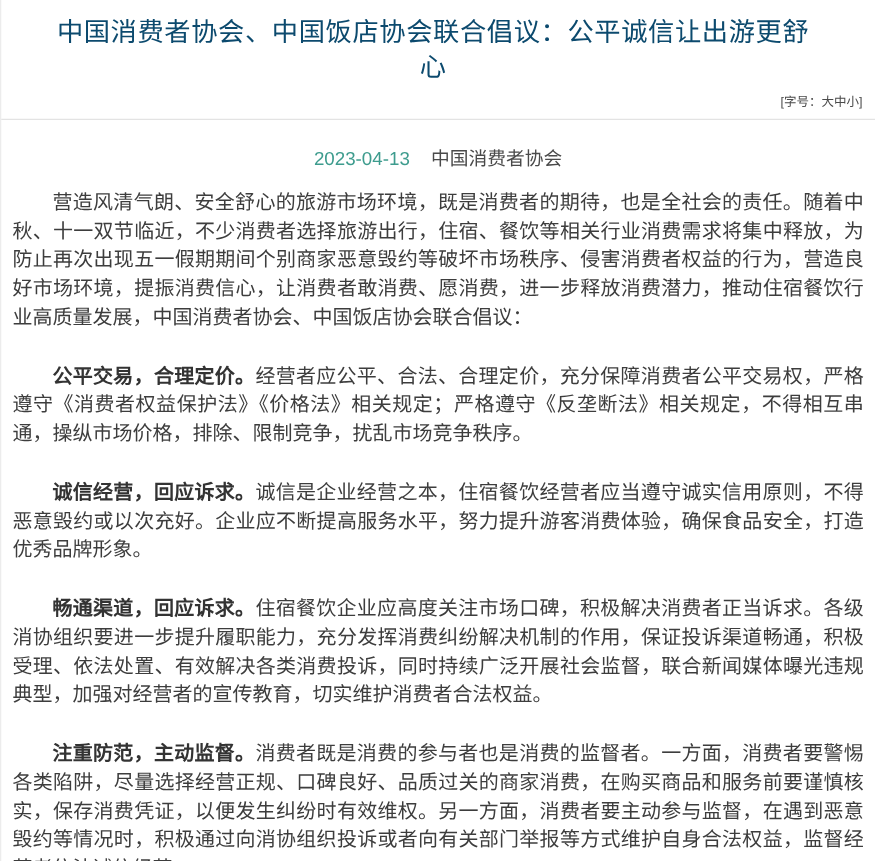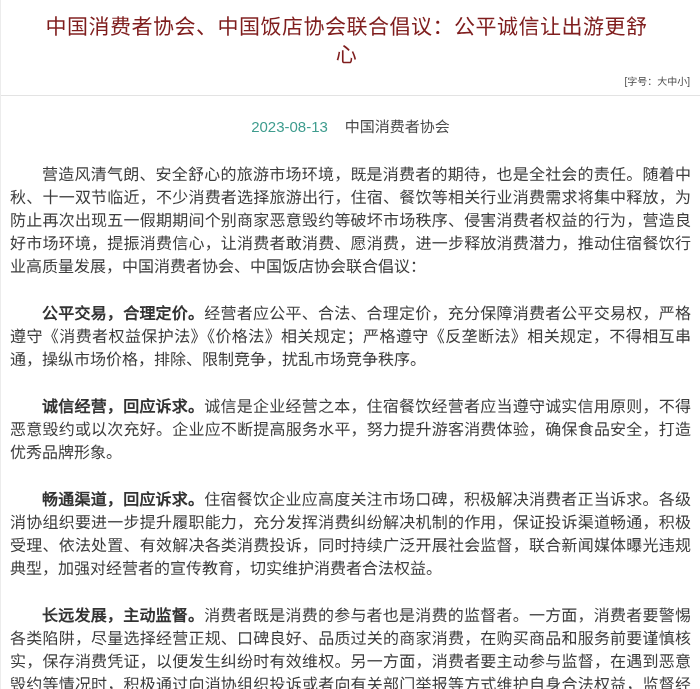--- a/index.html
+++ b/index.html
@@ -14,21 +14,21 @@
     box-sizing: border-box;
     background: #ffffff;
     border-left: 1px solid #ececec;
   }
   .page-title {
     margin: 0;
     padding: 13px 48px 0 40px;
     font-size: 21px;
     font-weight: 400;
     line-height: 28px;
-    color: #7f1d1d;
+    color: #0c4a6e;
     text-align: center;
     letter-spacing: 0.5px;
   }
   .fontsize-bar {
     text-align: right;
     padding: 4px 10px 7px 10px;
     font-size: 10px;
     color: #4a4a4a;
     border-bottom: 1px solid #e3e3e3;
   }
@@ -48,21 +48,21 @@
   .meta-source {
     color: #4a4a4a;
   }
   .article-body {
     padding: 2px 9px 10px 9px;
     font-size: 16px;
     line-height: 23px;
     color: #3d3d3d;
   }
   .article-body p {
-    margin: 12px 0 24px 0;
+    margin: 0 0 24px 0;
     text-indent: 2em;
     text-align: justify;
   }
   .article-body p:last-child {
     margin-bottom: 0;
   }
   .para-lead {
     font-weight: bold;
     color: #333333;
   }
@@ -72,28 +72,28 @@
 
 <div class="page">
 
   <h1 class="page-title">中国消费者协会、中国饭店协会联合倡议：公平诚信让出游更舒心</h1>
 
   <div class="fontsize-bar">
     <span>[字号：</span><span class="size-link">大</span><span class="size-link">中</span><span class="size-link">小</span><span>]</span>
   </div>
 
   <div class="meta-line">
-    <span class="meta-date">2023-08-13</span><span class="meta-source">中国消费者协会</span>
+    <span class="meta-date">2023-04-13</span><span class="meta-source">中国消费者协会</span>
   </div>
 
   <div class="article-body">
     <p><span class="para-lead"></span><span>营造风清气朗、安全舒心的旅游市场环境，既是消费者的期待，也是全社会的责任。随着中秋、十一双节临近，不少消费者选择旅游出行，住宿、餐饮等相关行业消费需求将集中释放，为防止再次出现五一假期期间个别商家恶意毁约等破坏市场秩序、侵害消费者权益的行为，营造良好市场环境，提振消费信心，让消费者敢消费、愿消费，进一步释放消费潜力，推动住宿餐饮行业高质量发展，中国消费者协会、中国饭店协会联合倡议：</span></p>
 
     <p><span class="para-lead">公平交易，合理定价。</span><span>经营者应公平、合法、合理定价，充分保障消费者公平交易权，严格遵守《消费者权益保护法》《价格法》相关规定；严格遵守《反垄断法》相关规定，不得相互串通，操纵市场价格，排除、限制竞争，扰乱市场竞争秩序。</span></p>
 
     <p><span class="para-lead">诚信经营，回应诉求。</span><span>诚信是企业经营之本，住宿餐饮经营者应当遵守诚实信用原则，不得恶意毁约或以次充好。企业应不断提高服务水平，努力提升游客消费体验，确保食品安全，打造优秀品牌形象。</span></p>
 
     <p><span class="para-lead">畅通渠道，回应诉求。</span><span>住宿餐饮企业应高度关注市场口碑，积极解决消费者正当诉求。各级消协组织要进一步提升履职能力，充分发挥消费纠纷解决机制的作用，保证投诉渠道畅通，积极受理、依法处置、有效解决各类消费投诉，同时持续广泛开展社会监督，联合新闻媒体曝光违规典型，加强对经营者的宣传教育，切实维护消费者合法权益。</span></p>
 
-    <p><span class="para-lead">长远发展，主动监督。</span><span>消费者既是消费的参与者也是消费的监督者。一方面，消费者要警惕各类陷阱，尽量选择经营正规、口碑良好、品质过关的商家消费，在购买商品和服务前要谨慎核实，保存消费凭证，以便发生纠纷时有效维权。另一方面，消费者要主动参与监督，在遇到恶意毁约等情况时，积极通过向消协组织投诉或者向有关部门举报等方式维护自身合法权益，监督经营者依法诚信经营。</span></p>
+    <p><span class="para-lead">注重防范，主动监督。</span><span>消费者既是消费的参与者也是消费的监督者。一方面，消费者要警惕各类陷阱，尽量选择经营正规、口碑良好、品质过关的商家消费，在购买商品和服务前要谨慎核实，保存消费凭证，以便发生纠纷时有效维权。另一方面，消费者要主动参与监督，在遇到恶意毁约等情况时，积极通过向消协组织投诉或者向有关部门举报等方式维护自身合法权益，监督经营者依法诚信经营。</span></p>
   </div>
 
 </div>
 
 </body></html>

